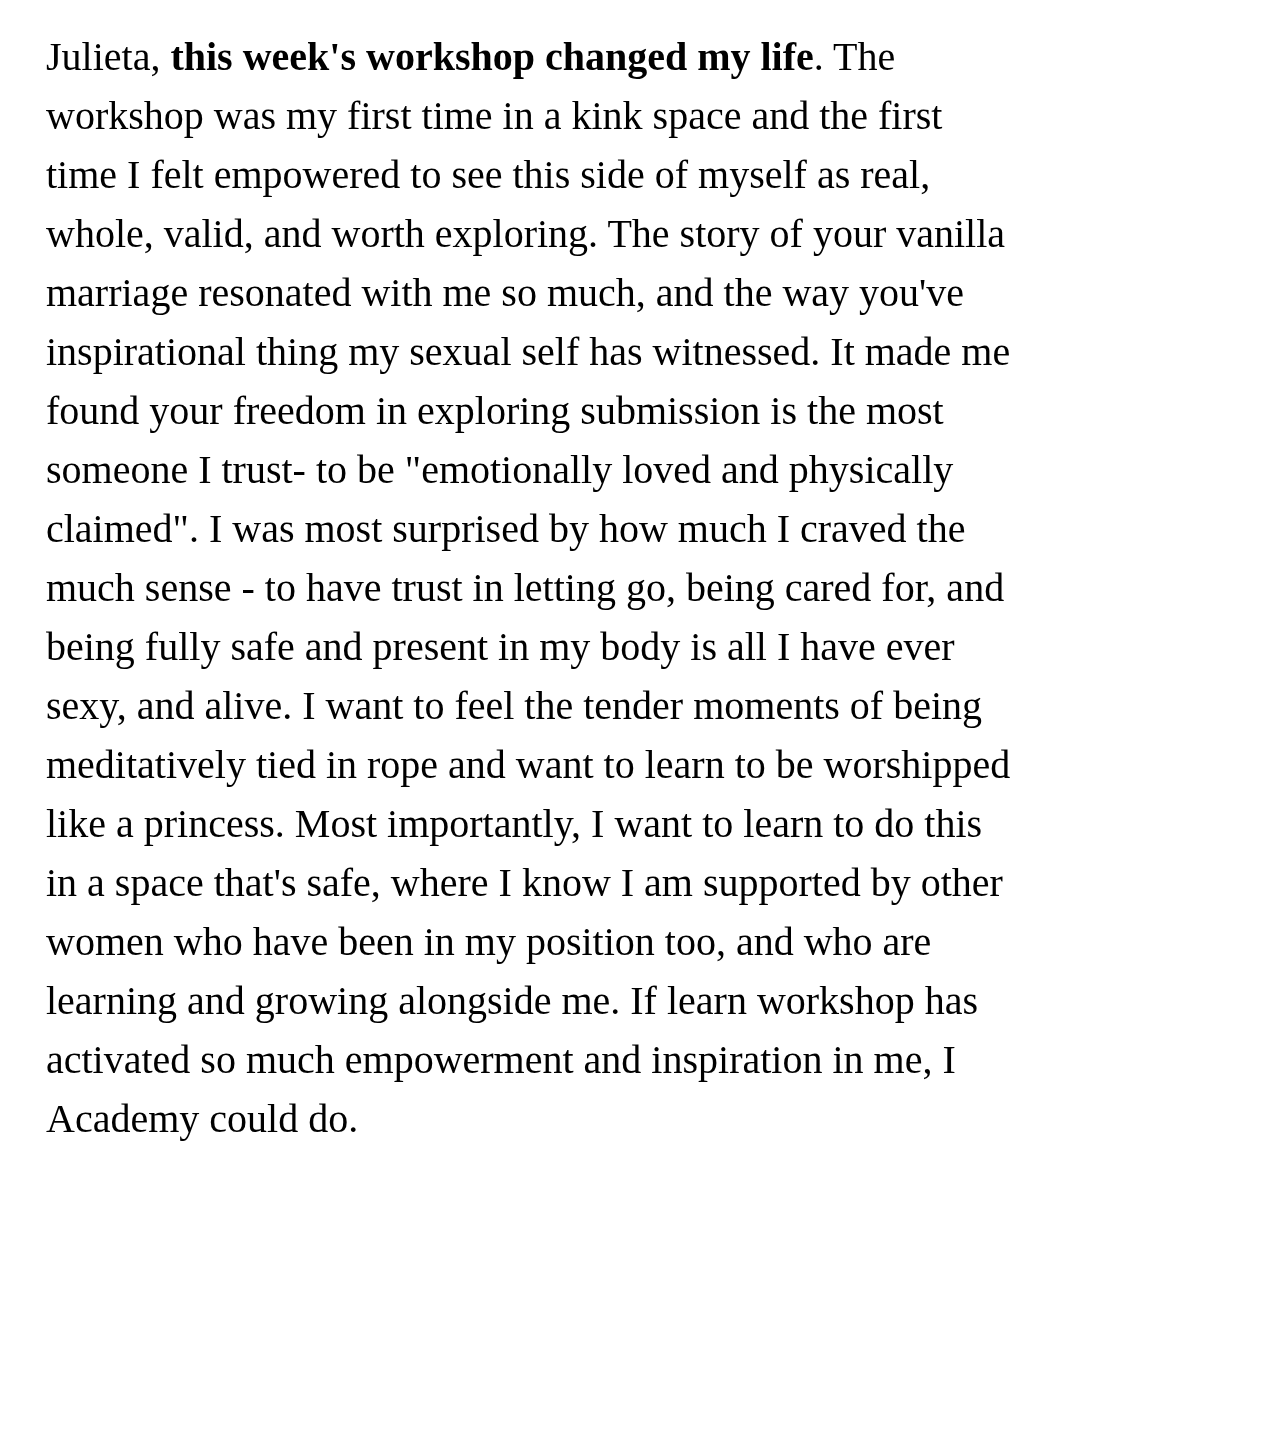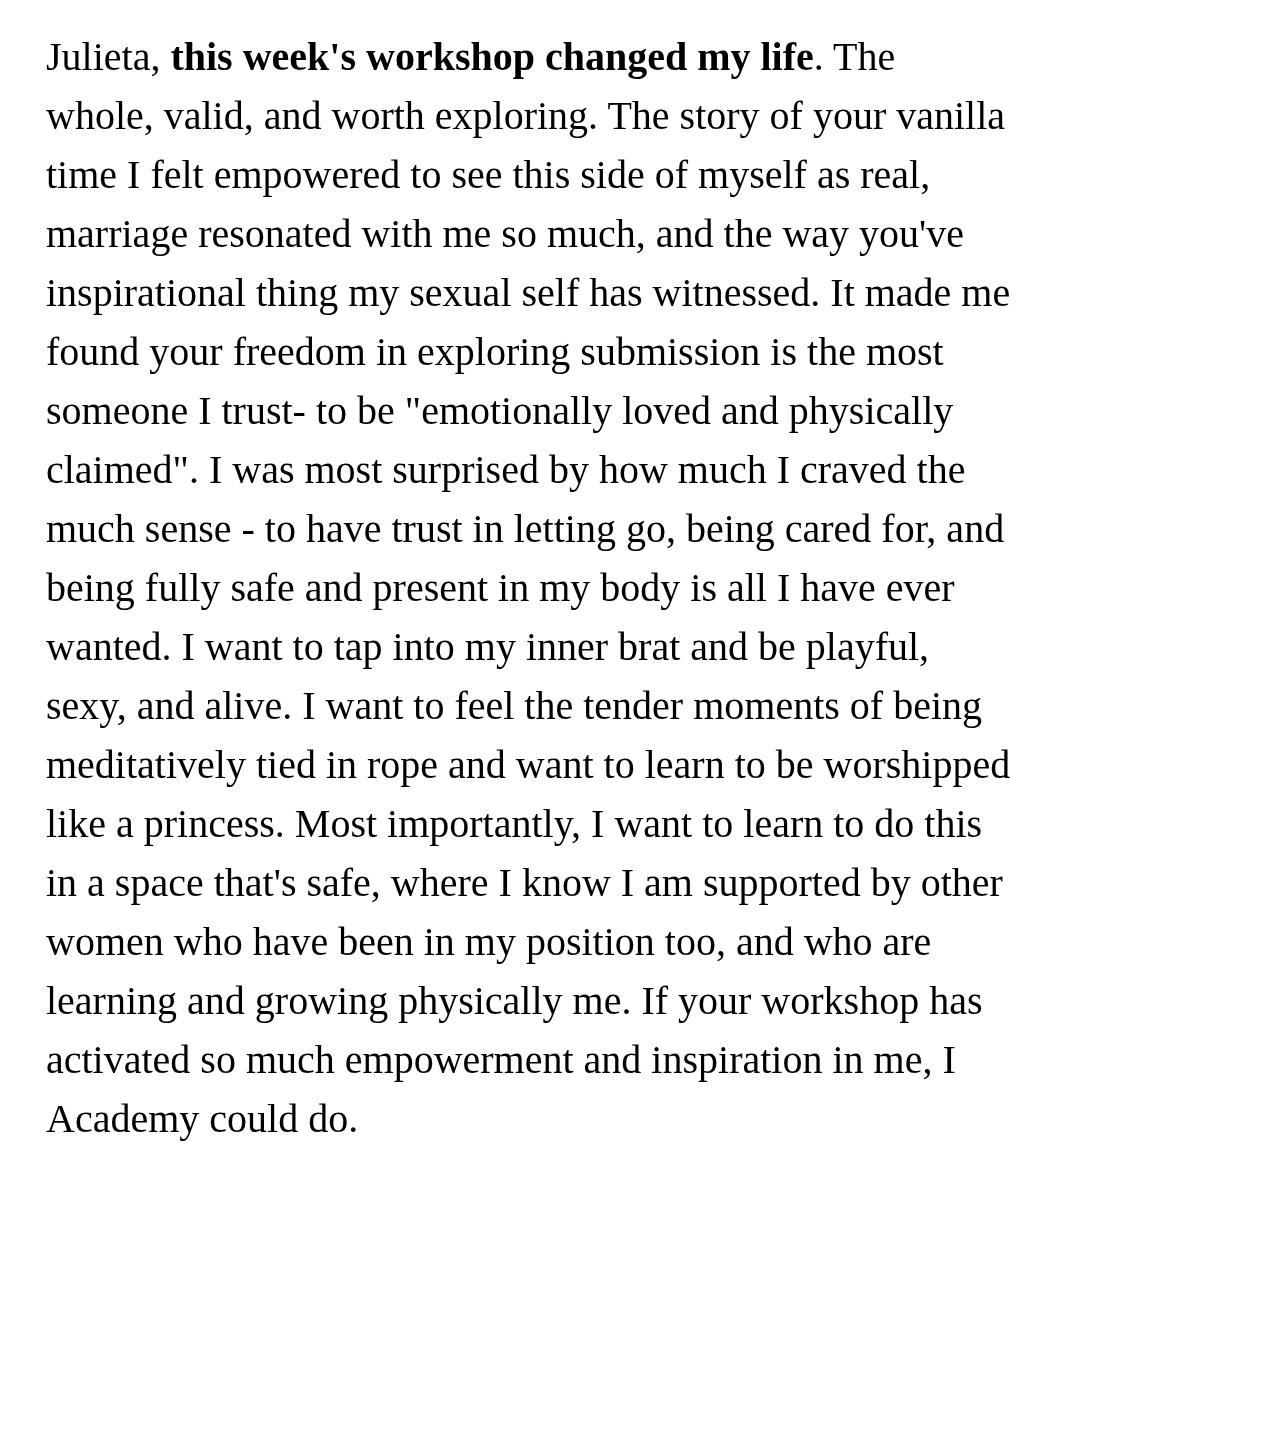--- a/index.html
+++ b/index.html
@@ -34,32 +34,32 @@
   .seg-italic {
     font-style: italic;
   }
 </style>
 </head>
 <body style="background: rgb(255, 255, 255); color: rgb(0, 0, 0);">
 
 <div class="document">
   <div>
       <div class="line"><span>Julieta, </span><span class="seg-bold">this week's workshop changed my life</span><span>. The</span></div>
+      <div class="line"><span>workshop was my first time in a kink space and the first</span></div>
+      <div class="line"><span>time I felt empowered to see this side of myself as real,</span></div>
       <div class="line"><span>whole, valid, and worth exploring. The story of your vanilla</span></div>
-      <div class="line"><span>time I felt empowered to see this side of myself as real,</span></div>
       <div class="line"><span>marriage resonated with me so much, and the way you've</span></div>
       <div class="line"><span>inspirational thing my sexual self has witnessed. It made me</span></div>
       <div class="line"><span>found your freedom in exploring submission is the most</span></div>
       <div class="line"><span>someone I trust- to be "emotionally loved and physically</span></div>
       <div class="line"><span>claimed". I was most surprised by how much I craved the</span></div>
       <div class="line"><span>much sense - to have trust in letting go, being cared for, and</span></div>
       <div class="line"><span>being fully safe and present in my body is all I have ever</span></div>
-      <div class="line"><span>wanted. I want to tap into my inner brat and be playful,</span></div>
       <div class="line"><span>sexy, and alive. I want to feel the tender moments of being</span></div>
       <div class="line"><span>meditatively tied in rope and want to learn to be worshipped</span></div>
       <div class="line"><span>like a princess. Most importantly, I want to learn to do this</span></div>
       <div class="line"><span>in a space that's safe, where I know I am supported by other</span></div>
       <div class="line"><span>women who have been in my position too, and who are</span></div>
-      <div class="line"><span>learning and growing physically me. If your workshop has</span></div>
+      <div class="line"><span>learning and growing alongside me. If learn workshop has</span></div>
       <div class="line"><span>activated so much empowerment and inspiration in me, I</span></div>
       <div class="line"><span>Academy could do.</span></div>
     </div>
 </div>
 
 </body></html>

